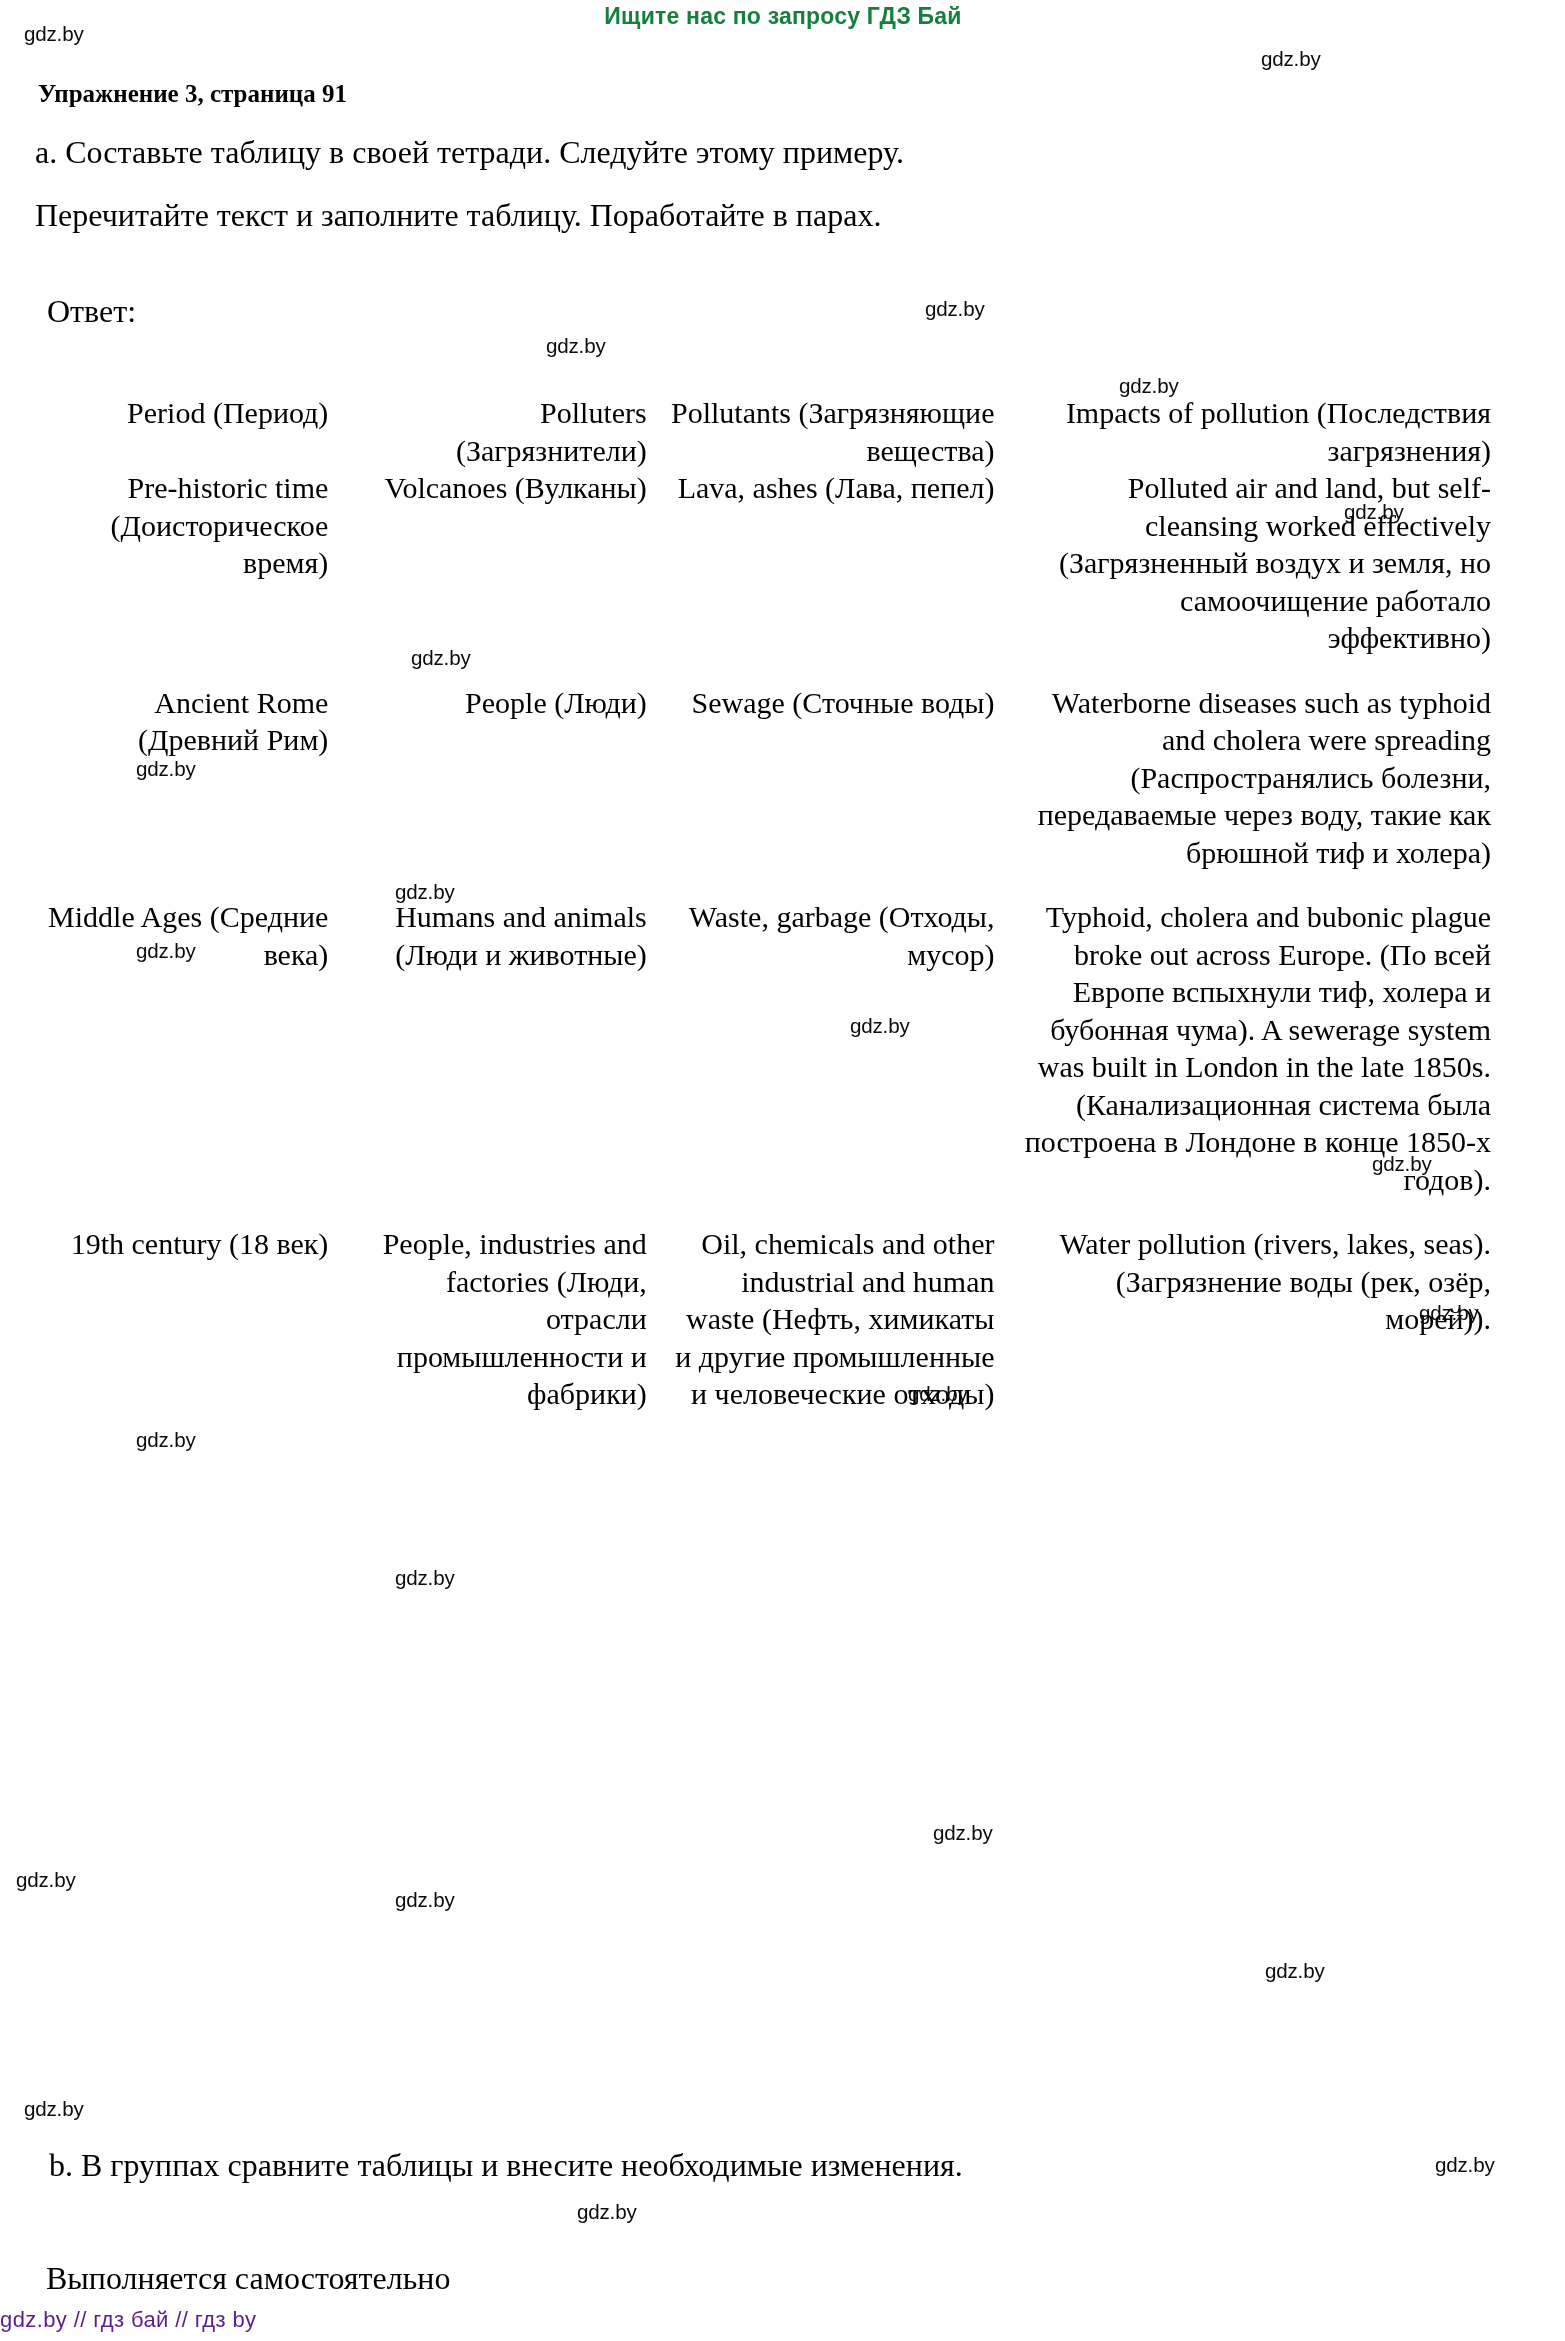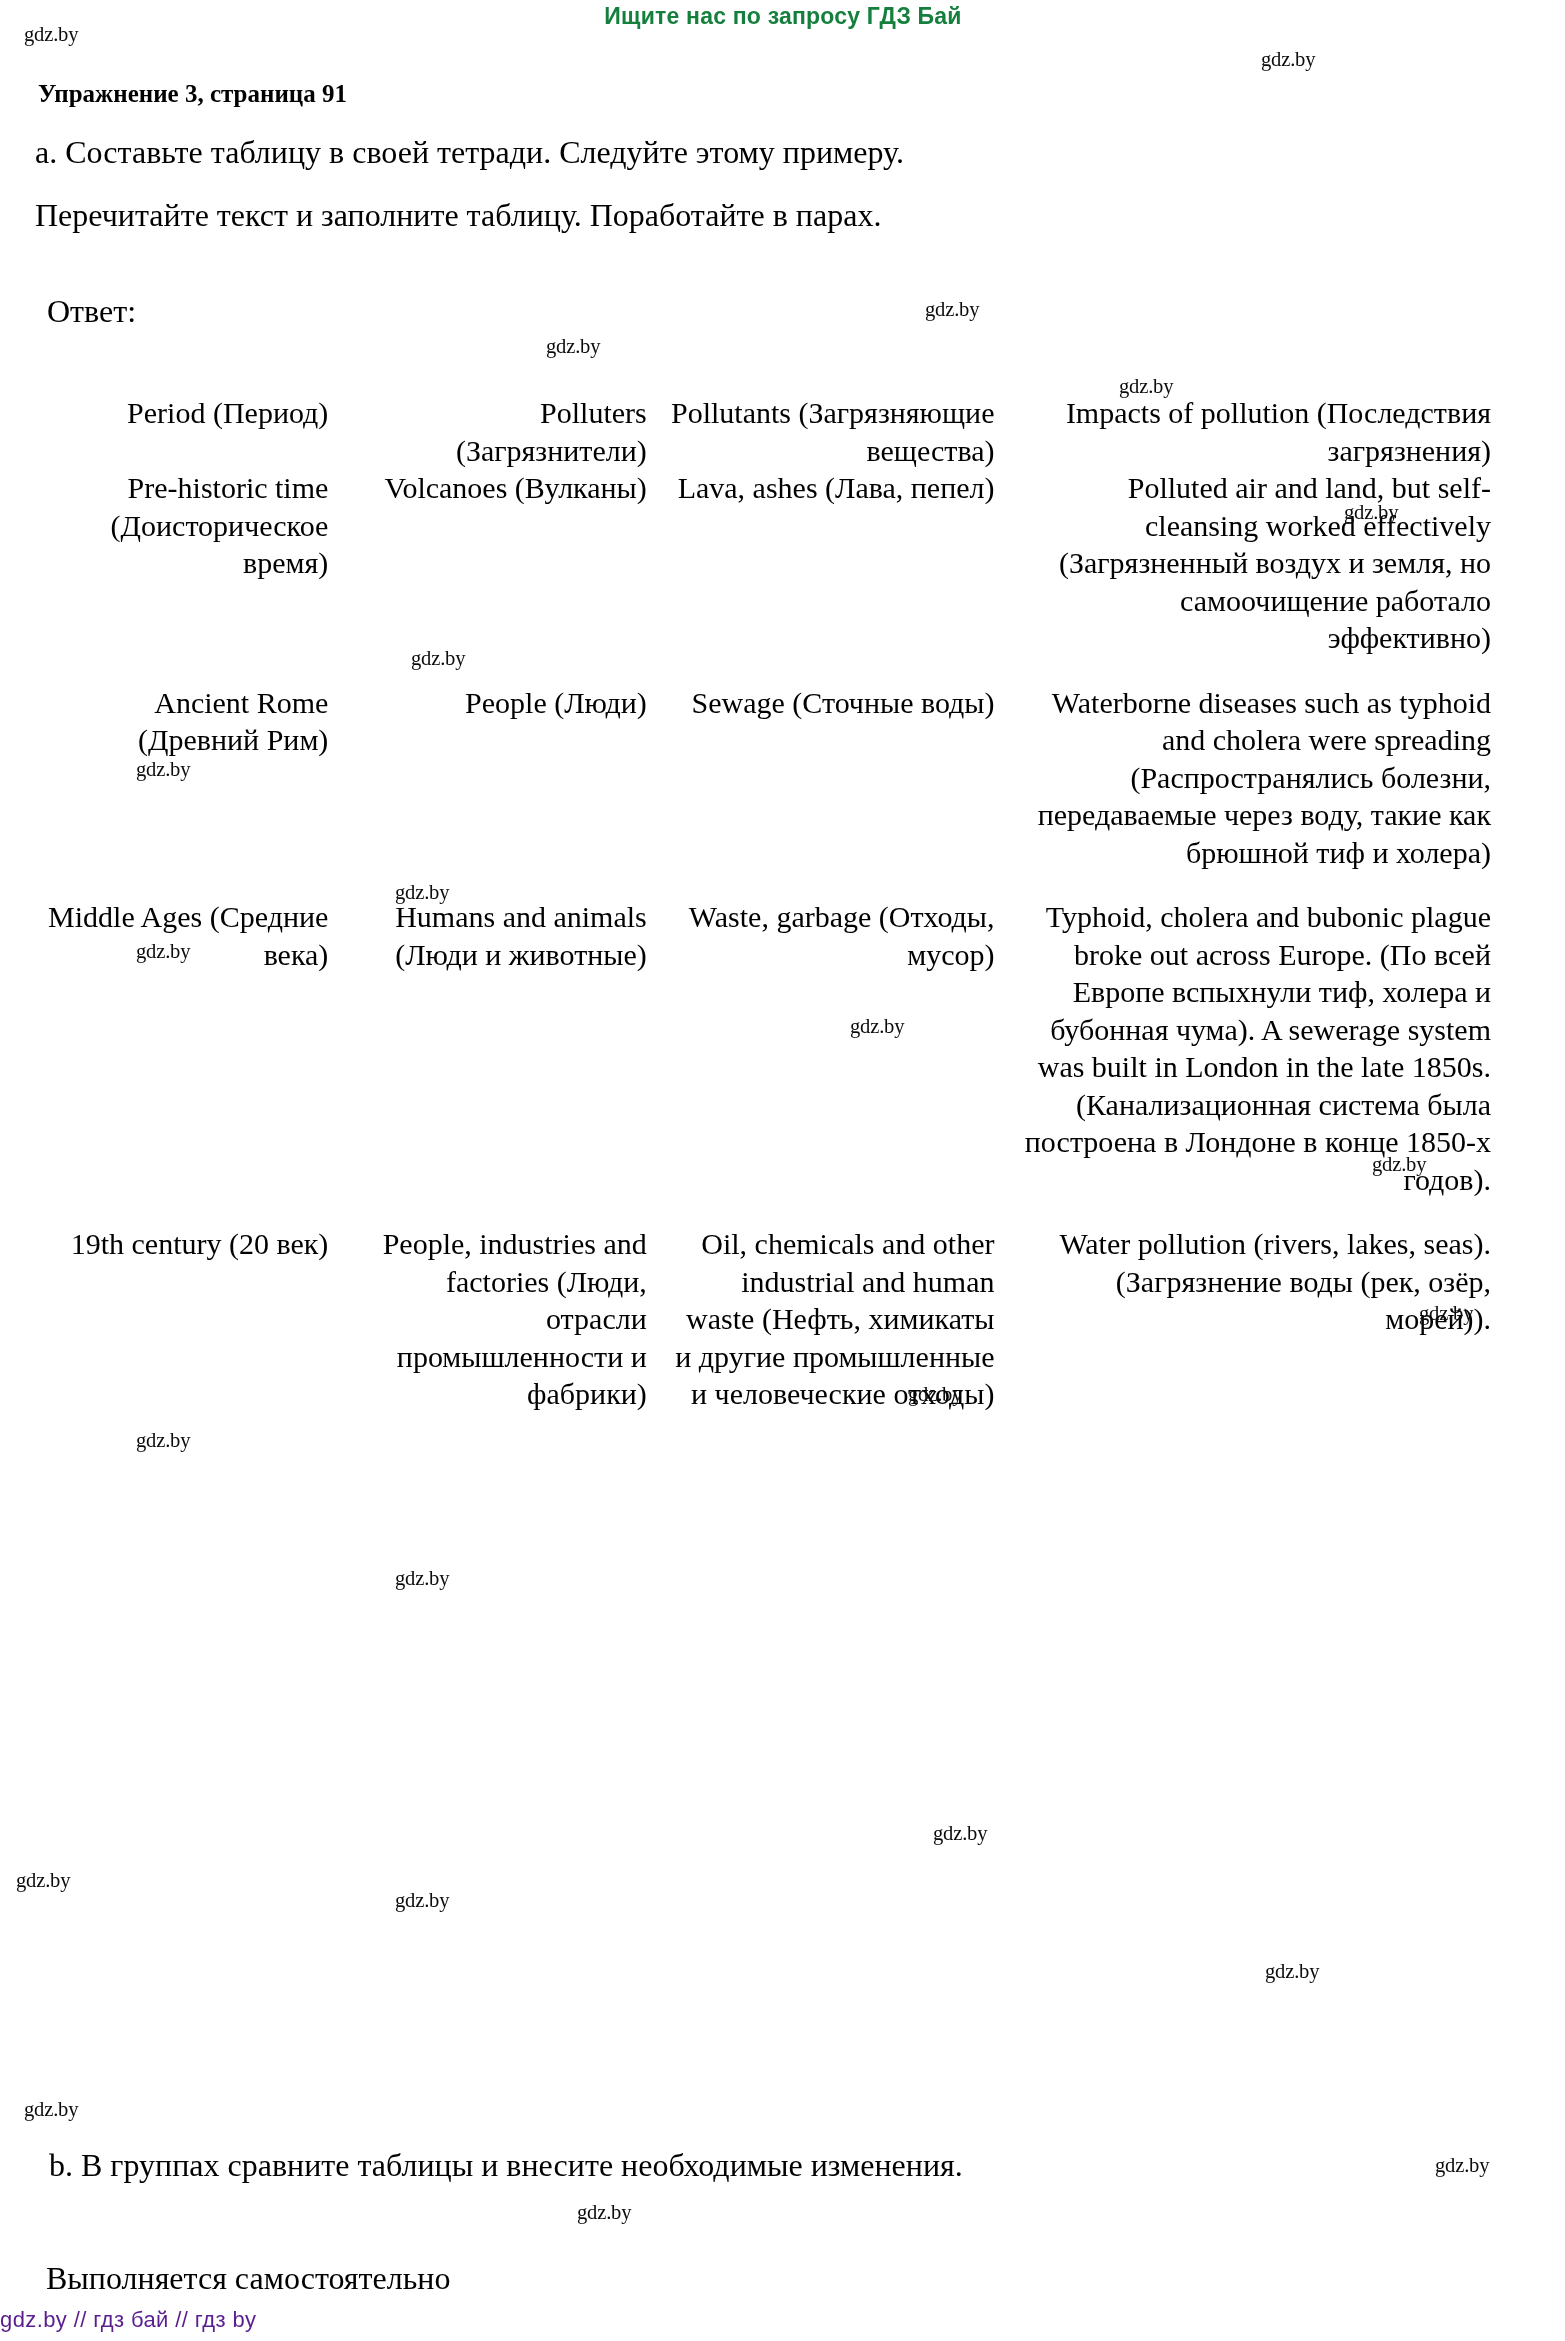--- a/index.html
+++ b/index.html
@@ -26,21 +26,21 @@
     font-family: "Liberation Sans", "DejaVu Sans", sans-serif;
     font-size: 23px;
     font-weight: bold;
     color: #15803d;
     letter-spacing: 0.2px;
   }
 
   
   .wm {
     position: absolute;
-    font-family: Liberation Serif, serif;
+    font-family: Liberation Sans, sans-serif;
     font-size: 20.6px;
     color: #0c0c0c;
     white-space: nowrap;
     letter-spacing: -0.2px;
     line-height: 1;
   }
 
   
   .ex-title {
     position: absolute;
@@ -178,21 +178,21 @@
         <td class="cell-period">Middle Ages (Средние века)</td>
         <td class="cell-polluter">Humans and animals (Люди и животные)</td>
         <td class="cell-pollutant">Waste, garbage (Отходы, мусор)</td>
         <td class="cell-impact">Typhoid, cholera and bubonic plague broke out across Europe. (По всей Европе вспыхнули тиф, холера и бубонная чума). A sewerage system was built in London in the late 1850s. (Канализационная система была построена в Лондоне в конце 1850-х годов).</td>
       </tr>
       <tr class="row-spacer">
           <td colspan="4"></td>
         </tr>
 
       <tr>
-        <td class="cell-period">19th century (20 век)</td>
+        <td class="cell-period">19th century (18 век)</td>
         <td class="cell-polluter">People, industries and factories (Люди, отрасли промышленности и фабрики)</td>
         <td class="cell-pollutant">Oil, chemicals and other industrial and human waste (Нефть, химикаты и другие промышленные и человеческие отходы)</td>
         <td class="cell-impact">Water pollution (rivers, lakes, seas). (Загрязнение воды (рек, озёр, морей)).</td>
       </tr>
     </tbody>
   </table>
 </div>
 
 <div class="part-b">b. В группах сравните таблицы и внесите необходимые изменения.</div>
 <div class="part-b-answer">Выполняется самостоятельно</div>

